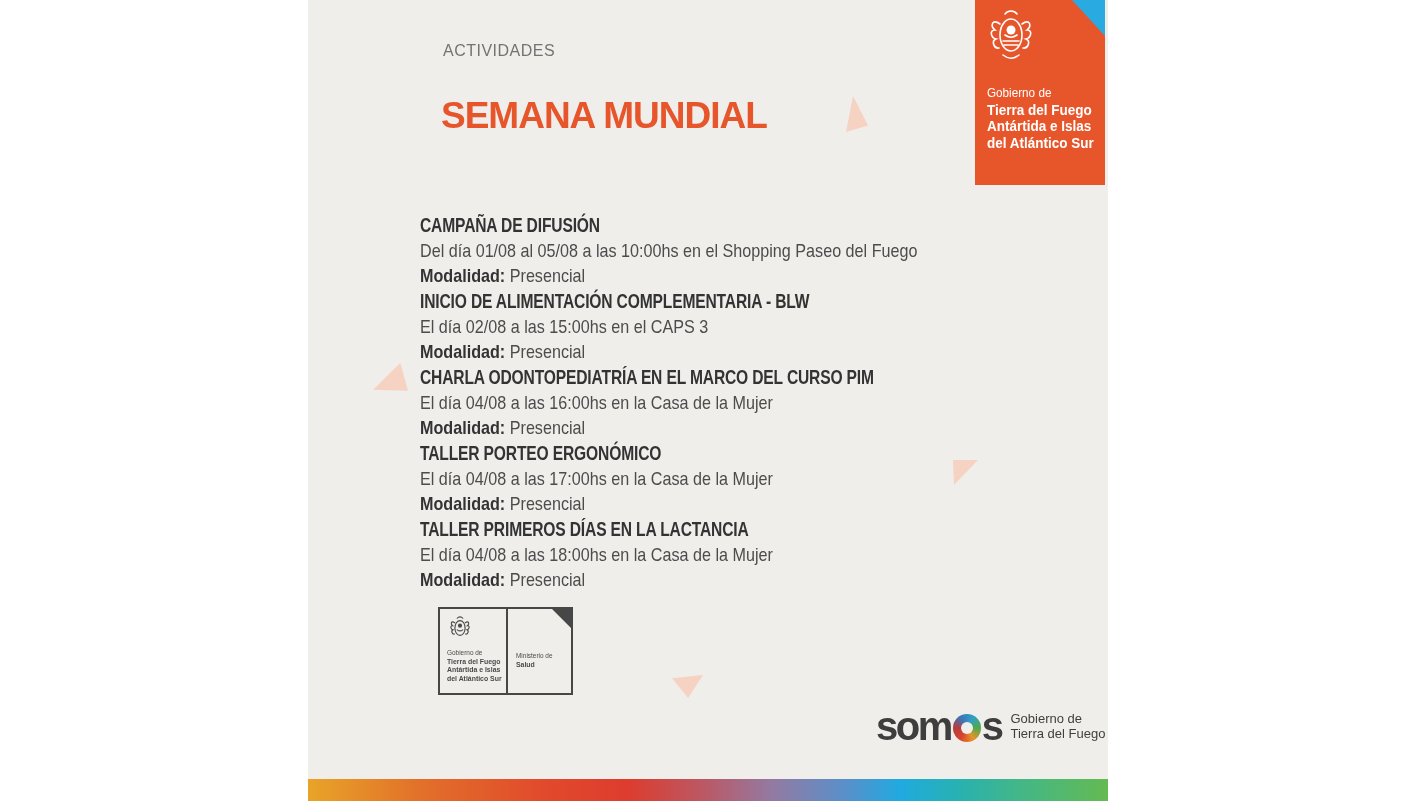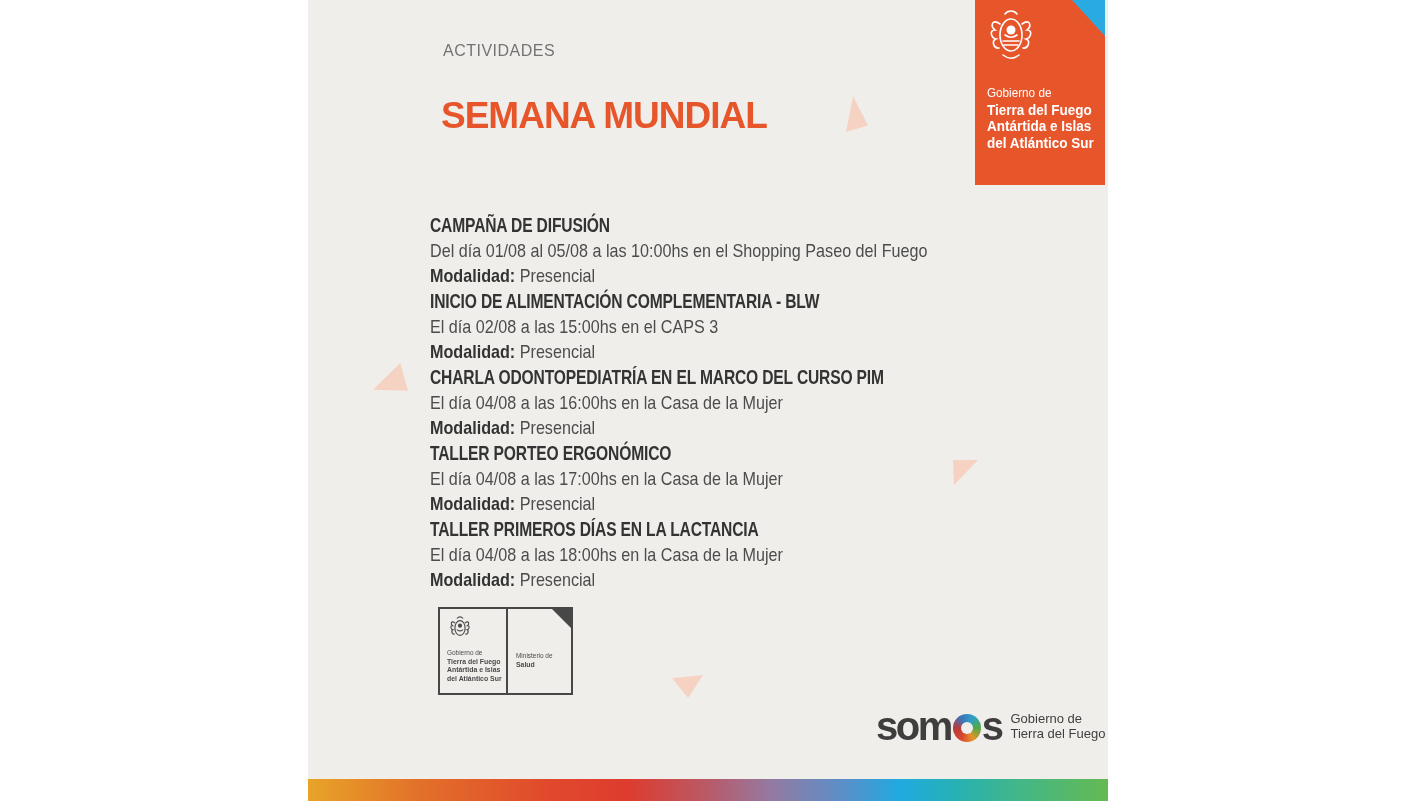--- a/index.html
+++ b/index.html
@@ -25,21 +25,21 @@
   .badge-text .lb{font-size:15px;font-weight:bold;}
 
   
   .tri{position:absolute;background:#f6d2c2;}
   .tri1{left:538px;top:96px;width:22px;height:36px;clip-path:polygon(32% 0,100% 82%,0 100%);}
   .tri2{left:65px;top:363px;width:35px;height:29px;clip-path:polygon(78% 0,100% 96%,0 92%);}
   .tri3{left:645px;top:460px;width:25px;height:25px;clip-path:polygon(0 0,100% 0,4% 100%);}
   .tri4{left:364px;top:675px;width:31px;height:23px;clip-path:polygon(0 14%,100% 0,52% 100%);}
 
   
-  .sections{position:absolute;left:122px;top:213px;width:620px;}
+  .sections{position:absolute;left:112px;top:213px;width:620px;}
   .section{height:76px;}
   .sec-line{line-height:25px;white-space:nowrap;transform-origin:left top;}
   .sec-heading{font-size:20px;font-weight:bold;color:#333333;letter-spacing:-.2px;
                transform:scaleX(.78);}
   .sec-detail{font-size:19px;color:#4c4c4c;transform:scaleX(.85);}
   .sec-modality{font-size:19px;color:#4c4c4c;transform:scaleX(.85);}
   .sec-modality b{color:#333333;}
 
   
   .logo-box{position:absolute;left:130px;top:607px;width:135px;height:88px;

